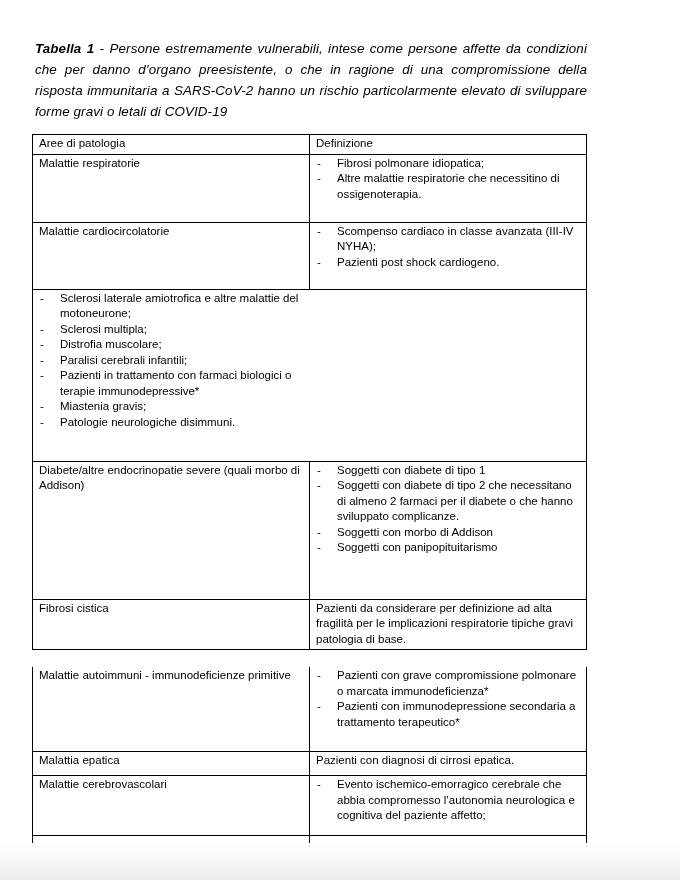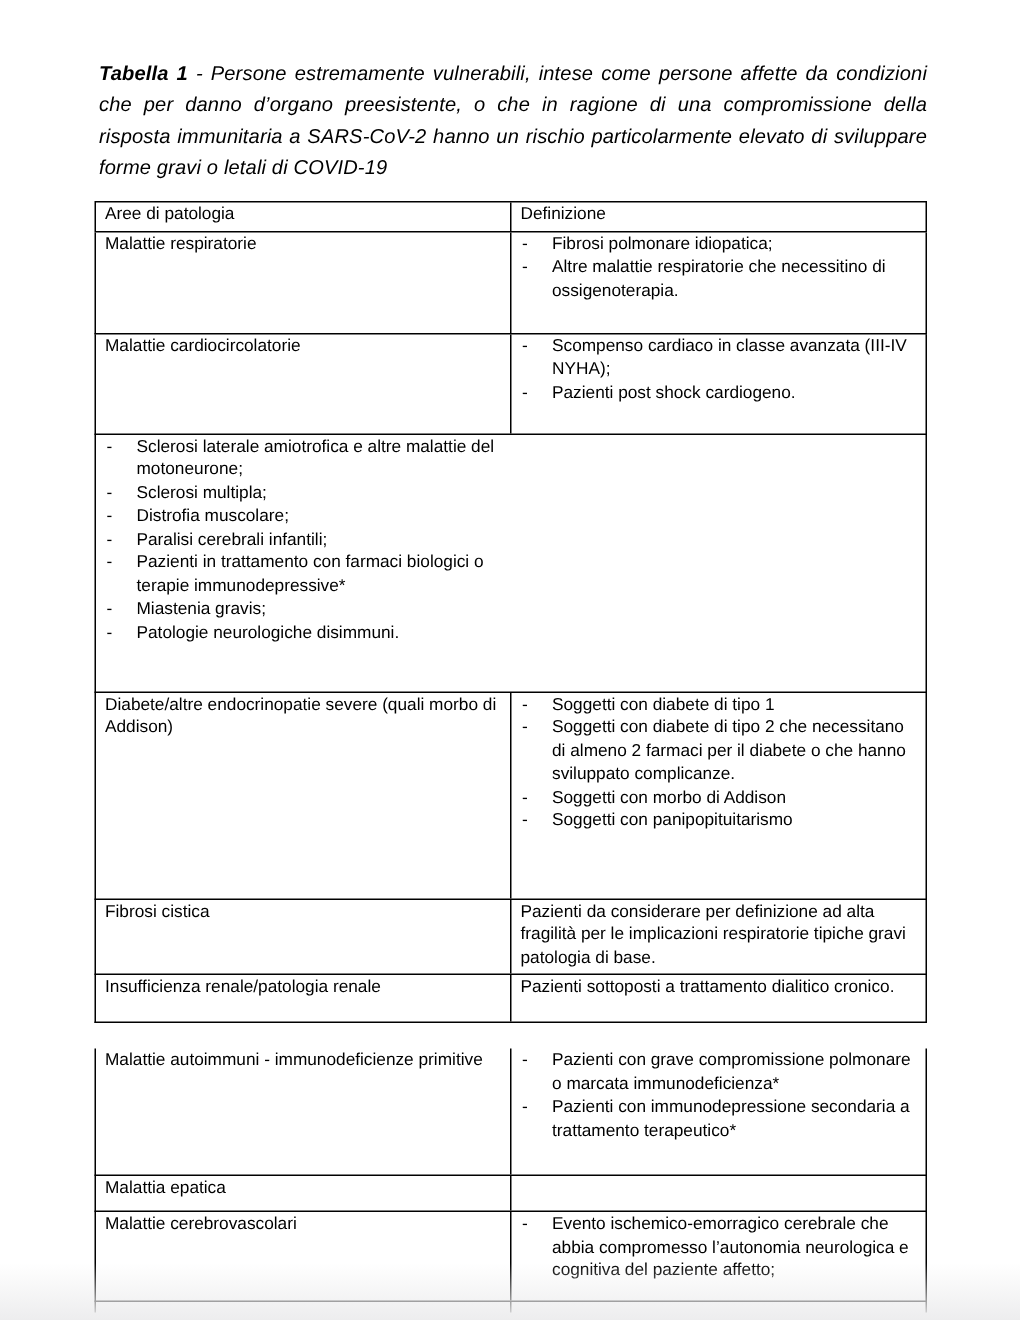--- a/index.html
+++ b/index.html
@@ -13,21 +13,21 @@
     color: var(--text, #000000);
     font-family: "Liberation Sans", "DejaVu Sans", sans-serif;
     position: relative;
     overflow: hidden;
   }
   .page {
     position: absolute;
     top: 0; left: 0;
     width: 680px;
     height: 872px;
-    padding: 38px 62px 0 63px;
+    padding: 38px 62px 0 32px;
     box-sizing: border-box;
   }
   
   .page-fade {
     position: absolute;
     left: 0; bottom: 0;
     width: 100%;
     height: 38px;
     background: linear-gradient(to bottom, rgba(237,237,238,0) 0%, var(--fade, #ededee) 100%);
     pointer-events: none;
@@ -195,41 +195,38 @@
               <span class="litext">Soggetti con panipopituitarismo</span>
             </div>
           </div>
   </div>
 
   <div class="trow" style="min-height: 46px;">
     <div class="cell left area">Fibrosi cistica</div>
     <div class="cell right def">Pazienti da considerare per definizione ad alta fragilità per le implicazioni respiratorie tipiche gravi patologia di base.</div>
   </div>
 
-  <div class="trow" style="min-height: 32px;">
-    <div class="cell left area">Insufficienza renale/patologia renale</div>
-    <div class="cell right def">Pazienti sottoposti a trattamento dialitico cronico.</div>
-  </div>
 
   <div class="trow" style="min-height: 85px; margin-top: 17px;">
     <div class="cell left area">Malattie autoimmuni - immunodeficienze primitive</div>
     <div class="cell right def bullets">
             <div class="li">
               <span class="dash">-</span>
               <span class="litext">Pazienti con grave compromissione polmonare o marcata immunodeficienza*</span>
             </div>
             <div class="li">
               <span class="dash">-</span>
               <span class="litext">Pazienti con immunodepressione secondaria a trattamento terapeutico*</span>
             </div>
           </div>
   </div>
 
   <div class="trow" style="min-height: 24px;">
     <div class="cell left area">Malattia epatica</div>
+    <div class="cell right def">Pazienti con diagnosi di cirrosi epatica.</div>
   </div>
 
   <div class="trow" style="min-height: 60px;">
     <div class="cell left area">Malattie cerebrovascolari</div>
     <div class="cell right def bullets">
             <div class="li">
               <span class="dash">-</span>
               <span class="litext">Evento ischemico-emorragico cerebrale che abbia compromesso l’autonomia neurologica e cognitiva del paziente affetto;</span>
             </div>
           </div>

